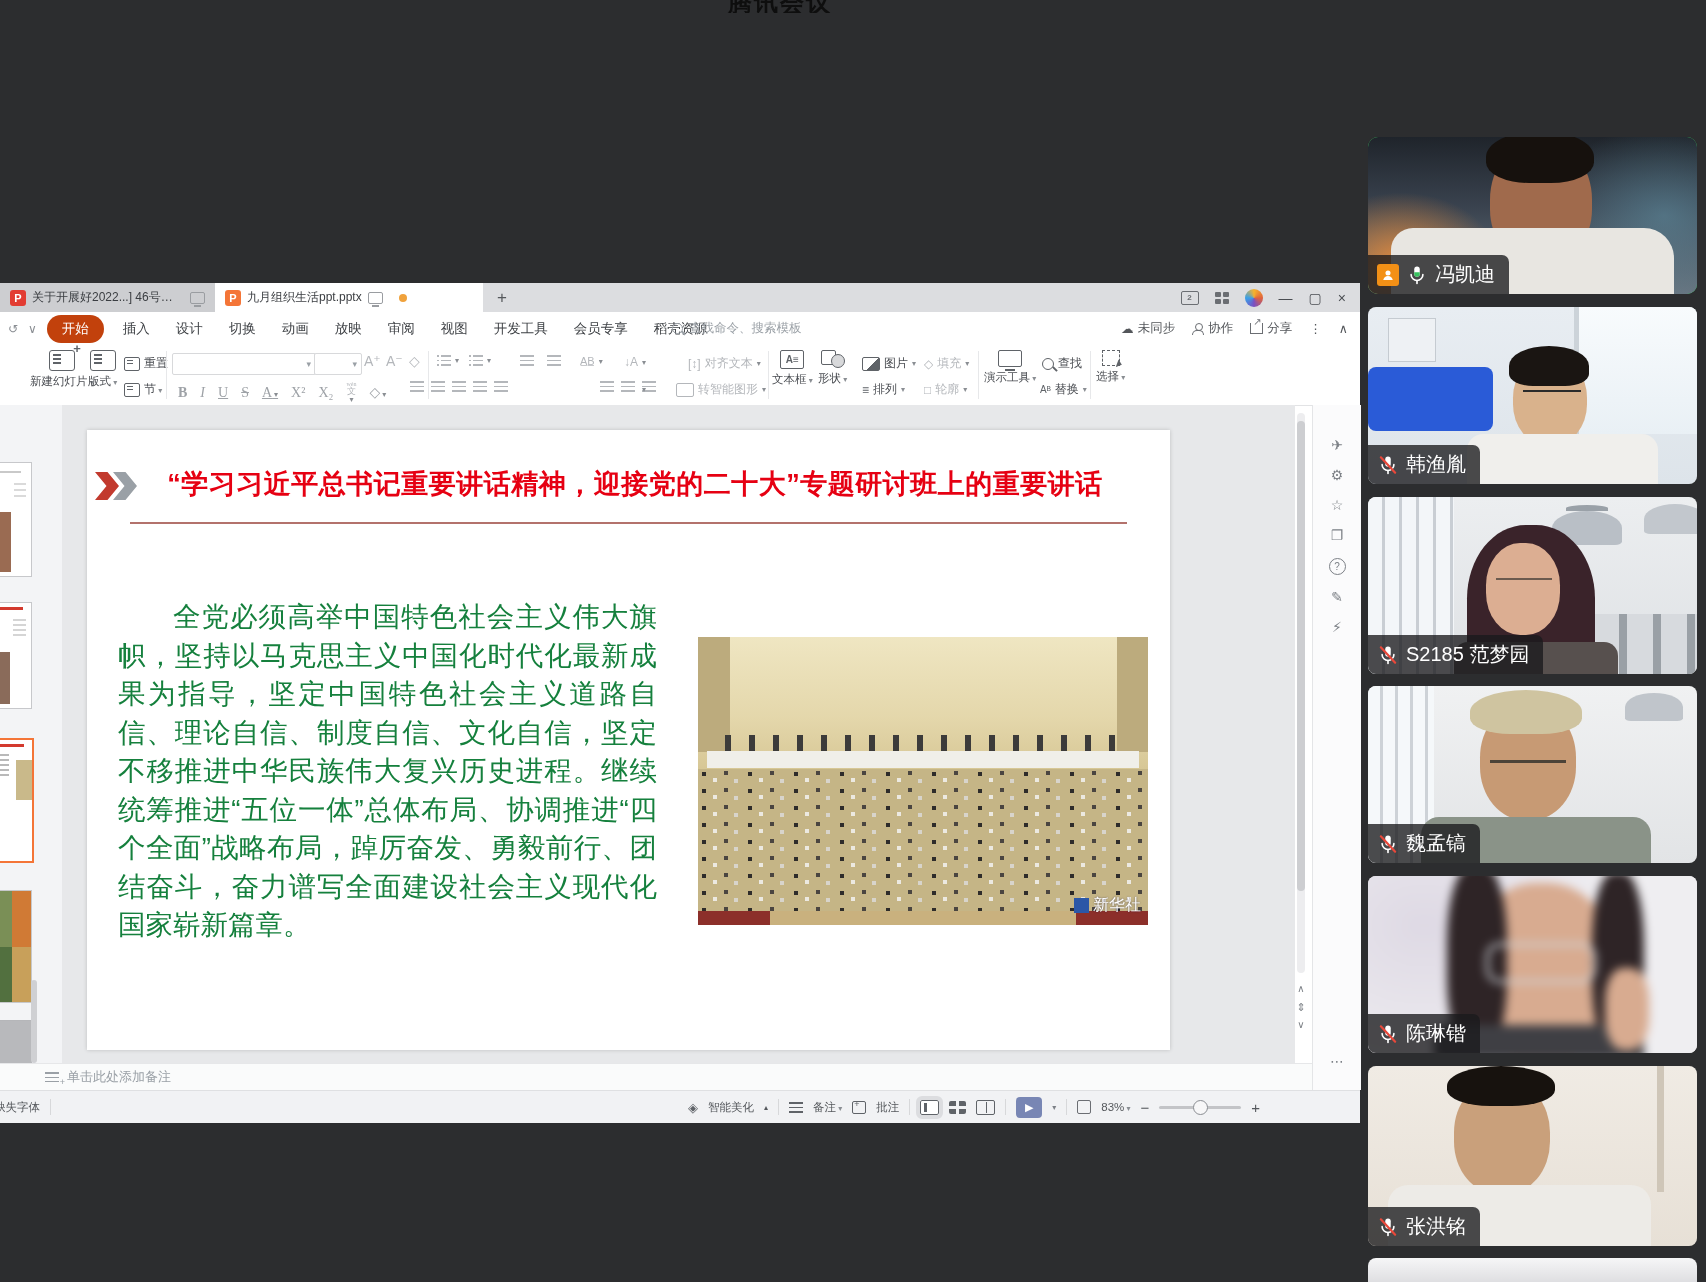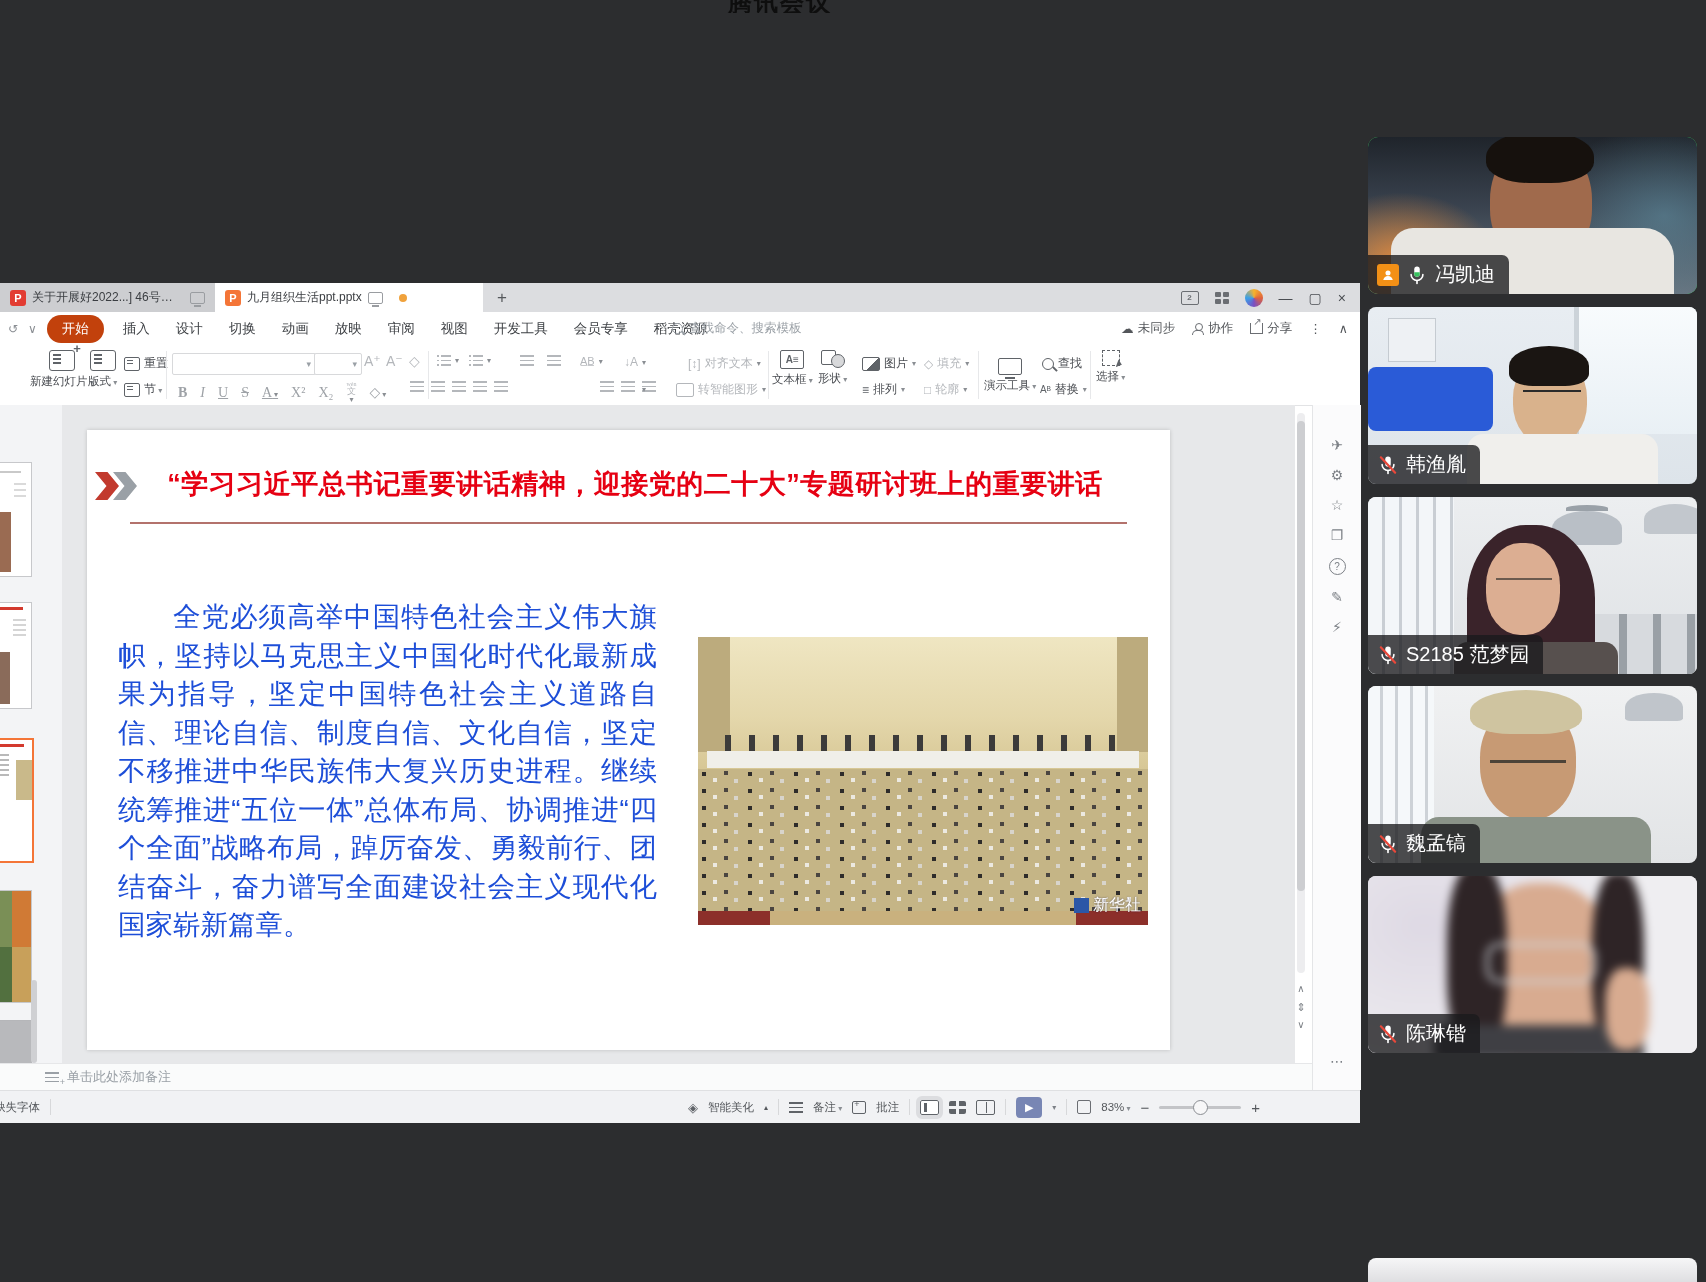--- a/index.html
+++ b/index.html
@@ -90,21 +90,21 @@
   .thumbs{position:absolute;left:0;top:122px;width:62px;height:658px;background:#f3f4f6;border-right:1px solid #dddee0;}
   .thumb{position:absolute;left:-8px;width:38px;background:#fff;border:1px solid #c7c8cb;overflow:hidden;}
   .thumb.sel{border:2px solid #f47537;}
   .tscroll{position:absolute;left:31px;width:6px;border-radius:3px;background:#cfd0d3;}
   .canvas{position:absolute;left:62px;top:122px;width:1233px;height:658px;background:#e7e8ea;overflow:hidden;}
   .slide{position:absolute;left:25px;top:25px;width:1083px;height:620px;background:#fff;box-shadow:0 0 4px rgba(0,0,0,.18);}
   .chev{position:absolute;width:24px;height:28px;background:#c23a2e;clip-path:polygon(0 0,52% 0,100% 50%,52% 100%,0 100%,48% 50%);}
   .chev.g{background:#9aa0a6;}
   .s-title{position:absolute;left:48px;top:36px;width:1000px;text-align:center;font-size:27px;font-weight:800;color:#e60012;letter-spacing:.5px;}
   .s-rule{position:absolute;left:43px;top:92px;width:997px;height:2px;background:#b3726c;}
-  .s-body{position:absolute;left:31px;top:168px;width:539px;font-size:27.5px;line-height:38.5px;color:#1d4ed8;text-align:justify;text-indent:2em;font-weight:500;margin:0;}
+  .s-body{position:absolute;left:31px;top:168px;width:539px;font-size:27.5px;line-height:38.5px;color:#15803d;text-align:justify;text-indent:2em;font-weight:500;margin:0;}
   
   .photo{position:absolute;left:611px;top:207px;width:450px;height:288px;overflow:hidden;background:#d9caa0;}
   .ph-wall{position:absolute;left:0;top:0;right:0;height:47%;background:linear-gradient(#efe6c2 0%,#e4d7ab 60%,#d6c694 100%);}
   .ph-side{position:absolute;top:0;width:7%;height:40%;background:#bcab7d;}
   .ph-people{position:absolute;left:4%;right:4%;top:34%;height:5.5%;background:repeating-linear-gradient(90deg,transparent 0 9px,#3c3b3a 9px 15px,transparent 15px 24px);}
   .ph-dais{position:absolute;left:2%;right:2%;top:39.5%;height:6%;background:#f0efe9;}
   .ph-aud{position:absolute;left:0;right:0;top:46%;bottom:5%;background-color:#c5b586;background-image:
      radial-gradient(3.4px 3.8px at 6px 5px,#2e2c2a 60%,transparent 65%),
      radial-gradient(3.4px 3.8px at 17px 11px,#ece9e1 60%,transparent 65%),
      radial-gradient(3.4px 3.8px at 28px 4px,#4a4540 60%,transparent 65%),
@@ -346,21 +346,21 @@
       </div>
       <div class="mini gray dd" style="left:924px;top:10px;">
         <span>◇</span>
         <span>填充</span>
       </div>
       <div class="mini gray dd" style="left:924px;top:36px;">
         <span>□</span>
         <span>轮廓</span>
       </div>
       <div class="sep" style="left:978px;"></div>
-      <div class="rb" style="left:984px;top:13px;">
+      <div class="rb" style="left:984px;top:5px;">
         <span class="ic-mon"></span>
         <span class="dd">演示工具</span>
       </div>
       <div class="mini" style="left:1042px;top:10px;">
         <span class="ic-find"></span>
         <span>查找</span>
       </div>
       <div class="mini dd" style="left:1040px;top:36px;">
         <span style="font-size:10px;color:#5f6368;">Aᴮ</span>
         <span>替换</span>
@@ -581,16 +581,33 @@
         <svg class="mic" viewBox="0 0 24 24">
           <rect x="9" y="2.6" width="6" height="11.4" rx="3" fill="#fff"></rect>
           <path d="M5.6 11.6a6.4 6.4 0 0 0 12.8 0" fill="none" stroke="#fff" stroke-width="1.8" stroke-linecap="round"></path>
           <path d="M12 18v3.2" stroke="#fff" stroke-width="1.8" stroke-linecap="round"></path>
           <line x1="4.2" y1="3.6" x2="19.8" y2="20.4" stroke="#e8483a" stroke-width="2.4" stroke-linecap="round"></line>
         </svg>
         <span class="pname">陈琳锴</span>
       </div>
     </div>
 
+    <div class="tile" style="top:1066px;height:180px;">
+      <div class="scene p6">
+        <div style="right:10%;top:0;width:7px;height:70%;background:#cfc6b8;"></div>
+        <div style="left:26%;top:8%;width:96px;height:114px;background:#c9a07b;border-radius:46%;"></div>
+        <div style="left:24%;top:0%;width:108px;height:40px;background:#17120e;border-radius:50% 50% 40% 40%;"></div>
+        <div style="left:6%;bottom:-2%;width:80%;height:36%;background:#edebe7;border-radius:20px 20px 0 0;"></div>
+      </div>
+      <div class="namebar">
+        <svg class="mic" viewBox="0 0 24 24">
+          <rect x="9" y="2.6" width="6" height="11.4" rx="3" fill="#fff"></rect>
+          <path d="M5.6 11.6a6.4 6.4 0 0 0 12.8 0" fill="none" stroke="#fff" stroke-width="1.8" stroke-linecap="round"></path>
+          <path d="M12 18v3.2" stroke="#fff" stroke-width="1.8" stroke-linecap="round"></path>
+          <line x1="4.2" y1="3.6" x2="19.8" y2="20.4" stroke="#e8483a" stroke-width="2.4" stroke-linecap="round"></line>
+        </svg>
+        <span class="pname">张洪铭</span>
+      </div>
+    </div>
 
     <div class="tile ptile7" style="top:1258px;height:40px;"></div>
   </div>
 </div>
 
 </body></html>

